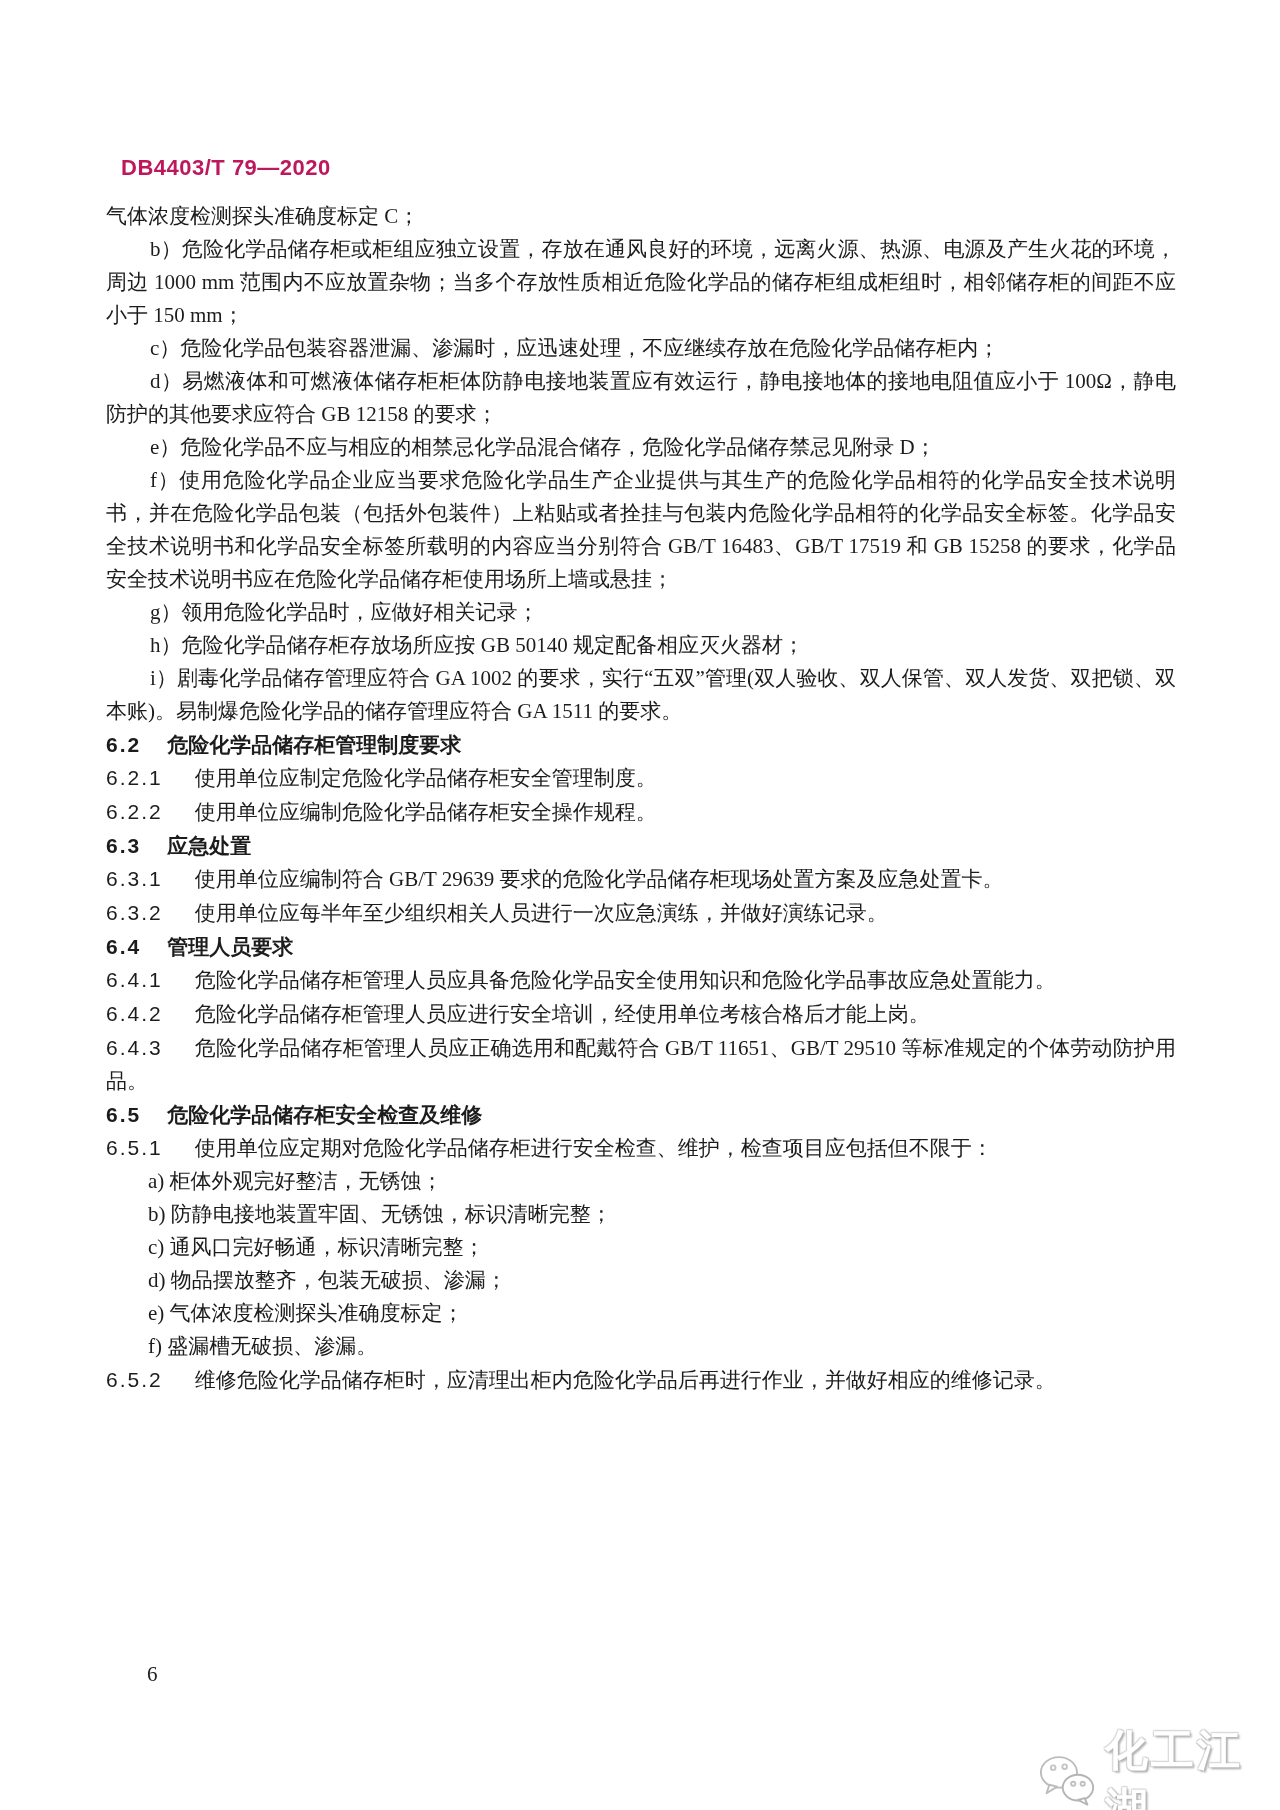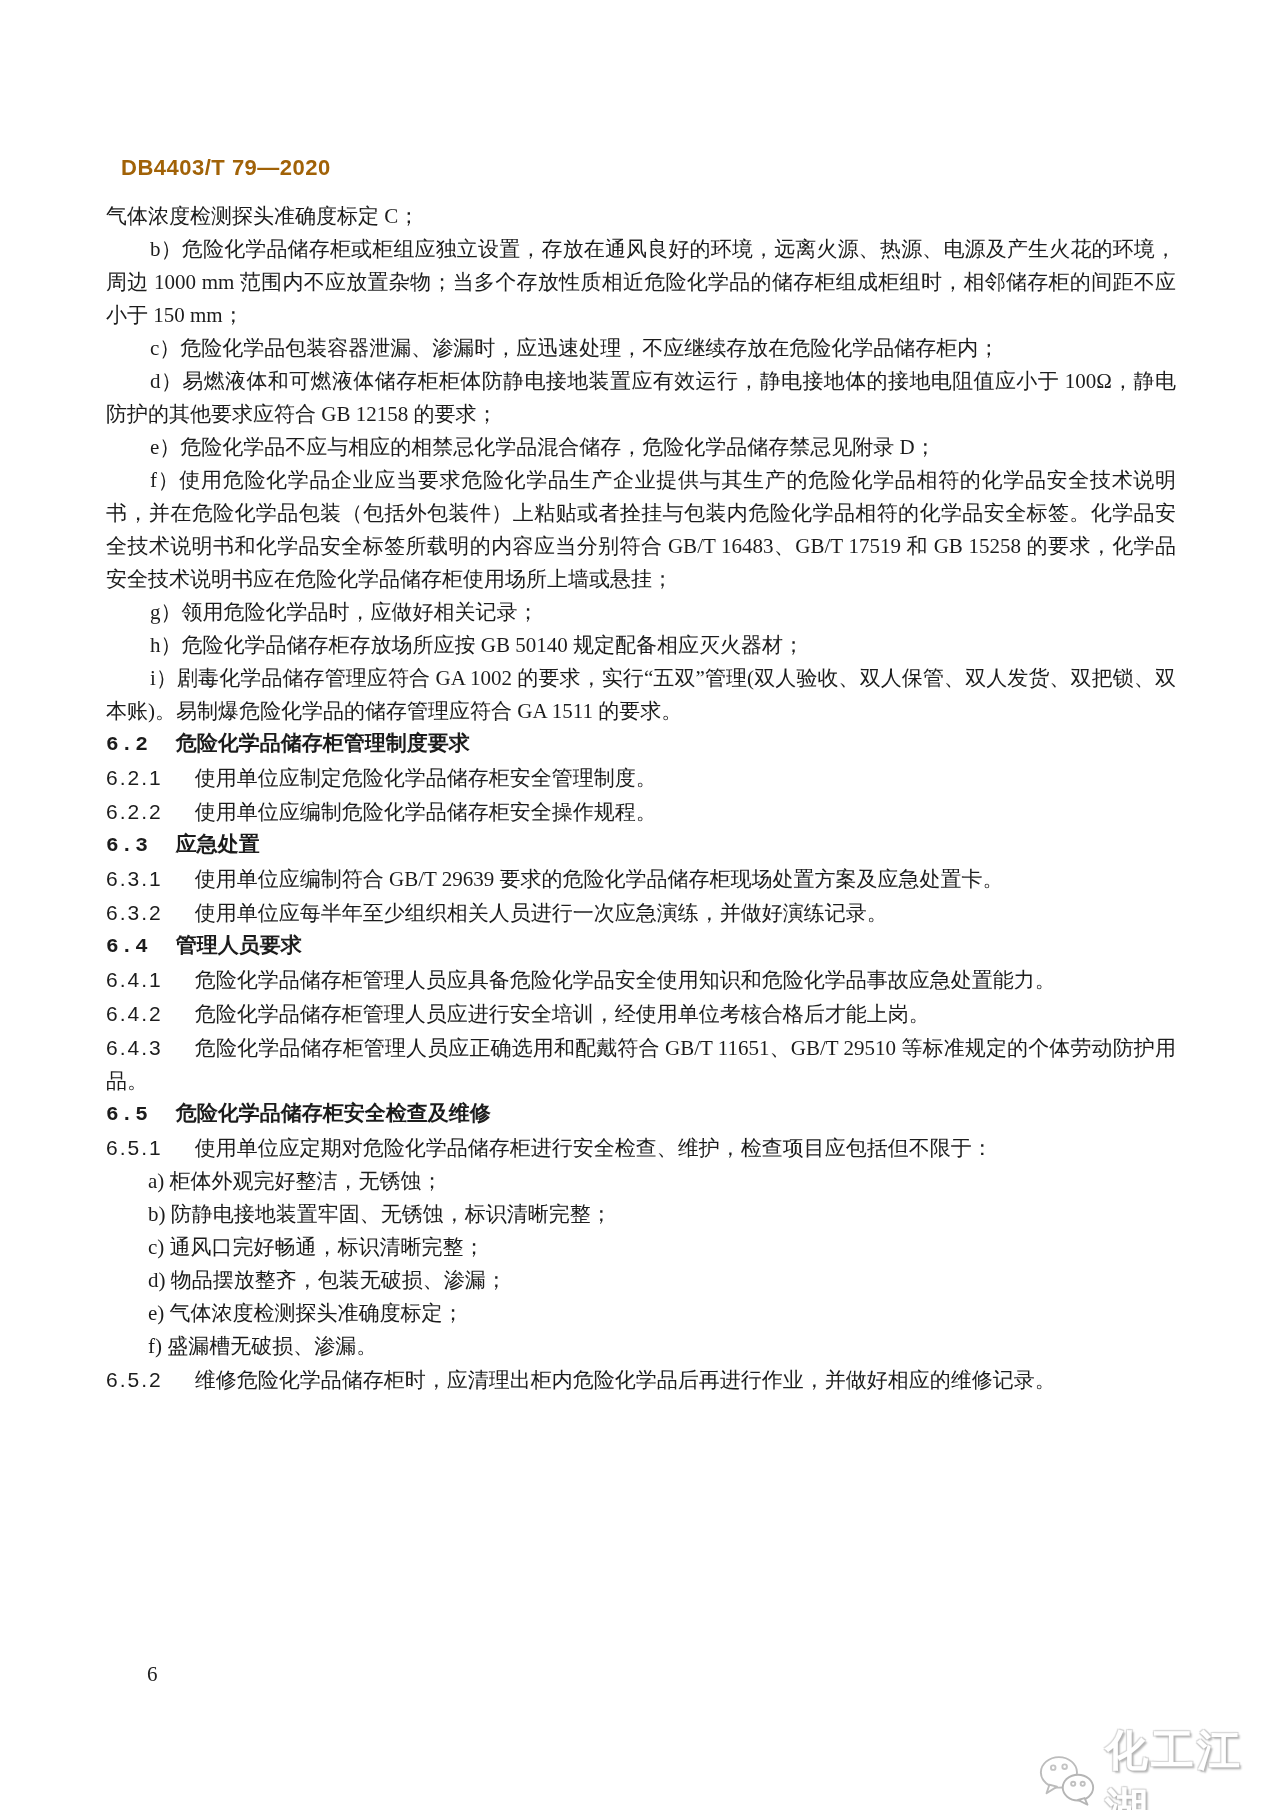--- a/index.html
+++ b/index.html
@@ -11,36 +11,36 @@
     color: #1c1c1c;
     overflow: hidden;
   }
   .page-header {
     position: absolute;
     left: 121px; top: 155px;
     font-family: "Liberation Sans", "DejaVu Sans", sans-serif;
     font-weight: bold;
     font-size: 22px;
     letter-spacing: 0.5px;
-    color: #a16207;
+    color: #be185d;
   }
   .content {
     position: absolute;
     left: 106px; top: 200px;
     width: 1070px;
     font-size: 21px;
     line-height: 33px;
     text-align: justify;
   }
   .content p { margin: 0; }
   .para-indent { text-indent: 44px; }
   .sub-indent  { text-indent: 42px; }
   .sec-heading {
     margin: 24px 0 20px 0;
-    font-family: Liberation Mono, monospace;
+    font-family: Liberation Sans, sans-serif;
     font-weight: bold;
     font-size: 21px;
     line-height: 33px;
     text-align: left;
   }
   .sec-num { letter-spacing: 2px; margin-right: 26px; }
   .clause-num {
     font-family: "Liberation Sans", "DejaVu Sans", sans-serif;
     letter-spacing: 2px;
     margin-right: 32px;

